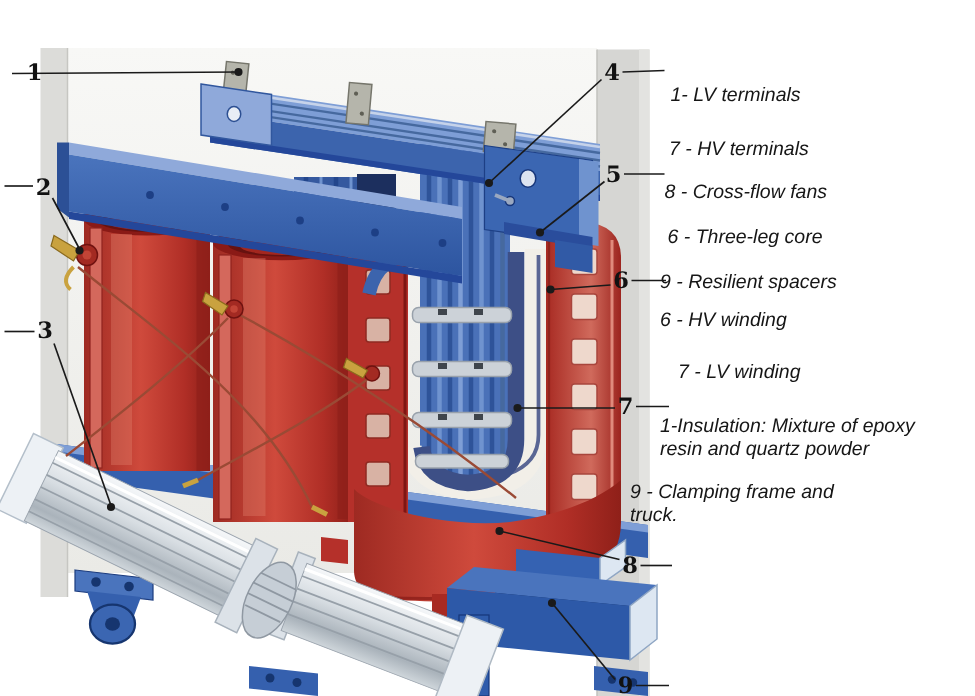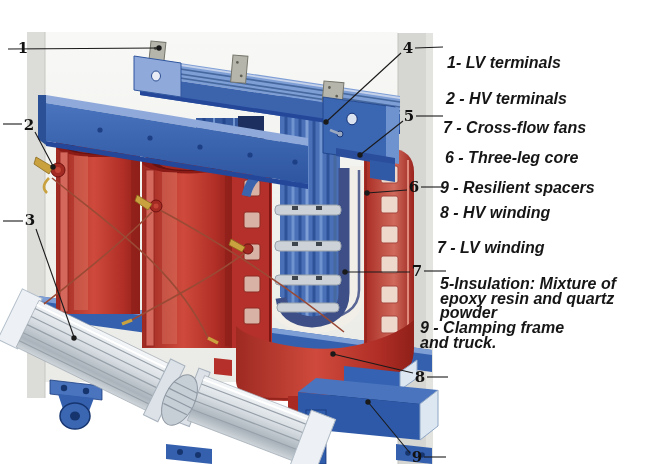--- a/index.html
+++ b/index.html
@@ -3,21 +3,21 @@
 <meta charset="utf-8">
 <style>
   html,body{margin:0;padding:0;background:#ffffff;}
   #stage{
     position:relative;width:650px;height:464px;overflow:hidden;
     background:#ffffff;font-family:"Liberation Sans",sans-serif;
   }
   #art{position:absolute;left:0;top:0;}
   .lg{
     position:absolute;font-family:"Liberation Sans",sans-serif;
-    font-size:16px;font-weight:bold;font-style:italic;color:#161616;
+    font-size:13px;font-weight:normal;font-style:italic;color:#161616;
     line-height:14.5px;letter-spacing:0;
   }
   .co{
     font-family:"DejaVu Serif","Liberation Serif",serif;
     font-weight:bold;font-size:15px;fill:#121212;
   }
   .ldr{stroke:#1a1a1a;stroke-width:1.1;fill:none;}
   .dot{fill:#1a1a1a;stroke:none;}
 </style>
 </head>
@@ -375,23 +375,23 @@
       <line class="ldr" x1="424" y1="457" x2="446" y2="457"></line>
       <line class="ldr" x1="410" y1="453" x2="368" y2="402"></line>
           <circle class="dot" cx="368" cy="402" r="2.7"></circle>
       <text class="co" x="417" y="462" text-anchor="middle">9</text>
     </g>
   </g>
 </svg>
 
 <div>
   <div class="lg" style="left:447px;top:56px;width:190px">1- LV terminals</div>
-  <div class="lg" style="left:446px;top:92px;width:190px">2 - HV terminals</div>
-  <div class="lg" style="left:443px;top:121px;width:195px">7 - Cross-flow fans</div>
+  <div class="lg" style="left:446px;top:92px;width:190px">7 - HV terminals</div>
+  <div class="lg" style="left:443px;top:121px;width:195px">8 - Cross-flow fans</div>
   <div class="lg" style="left:445px;top:151px;width:195px">6 - Three-leg core</div>
   <div class="lg" style="left:440px;top:181px;width:200px">9 - Resilient spacers</div>
-  <div class="lg" style="left:440px;top:206px;width:190px">8 - HV winding</div>
-  <div class="lg" style="left:437px;top:241px;width:190px">7 - LV winding</div>
-  <div class="lg" style="left:440px;top:277px;width:180px">5-Insulation: Mixture of epoxy resin and quartz powder</div>
+  <div class="lg" style="left:440px;top:206px;width:190px">6 - HV winding</div>
+  <div class="lg" style="left:452px;top:241px;width:190px">7 - LV winding</div>
+  <div class="lg" style="left:440px;top:277px;width:180px">1-Insulation: Mixture of epoxy resin and quartz powder</div>
   <div class="lg" style="left:420px;top:321px;width:150px">9 - Clamping frame and truck.</div>
 </div>
 
 </div>
 
 </body></html>

